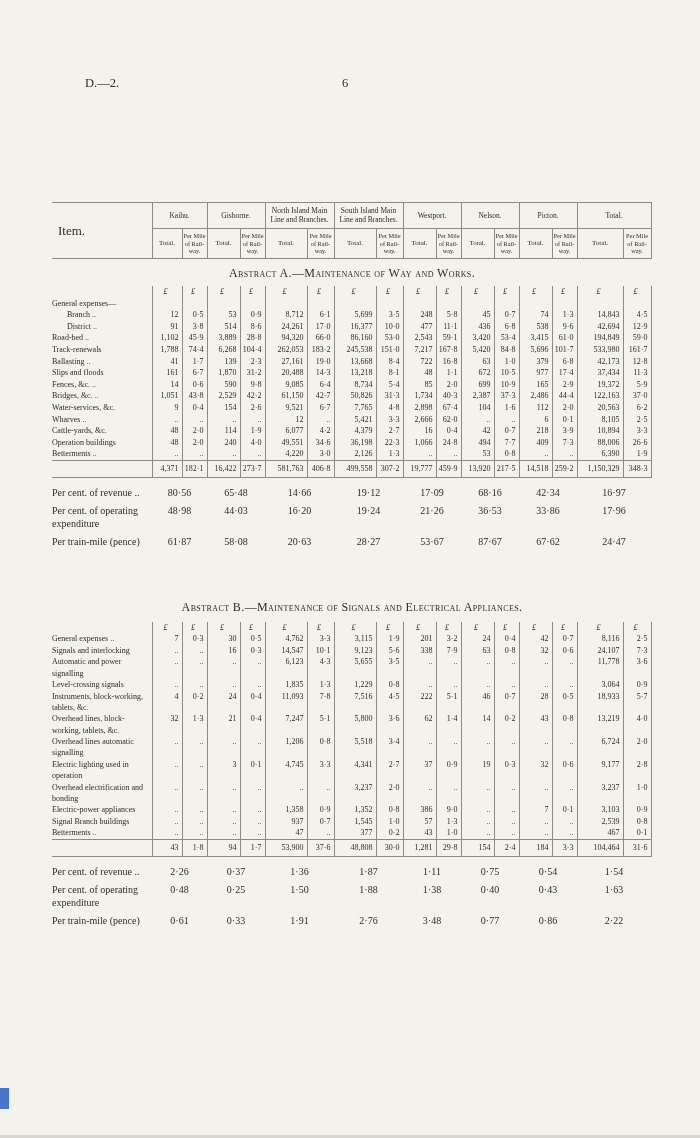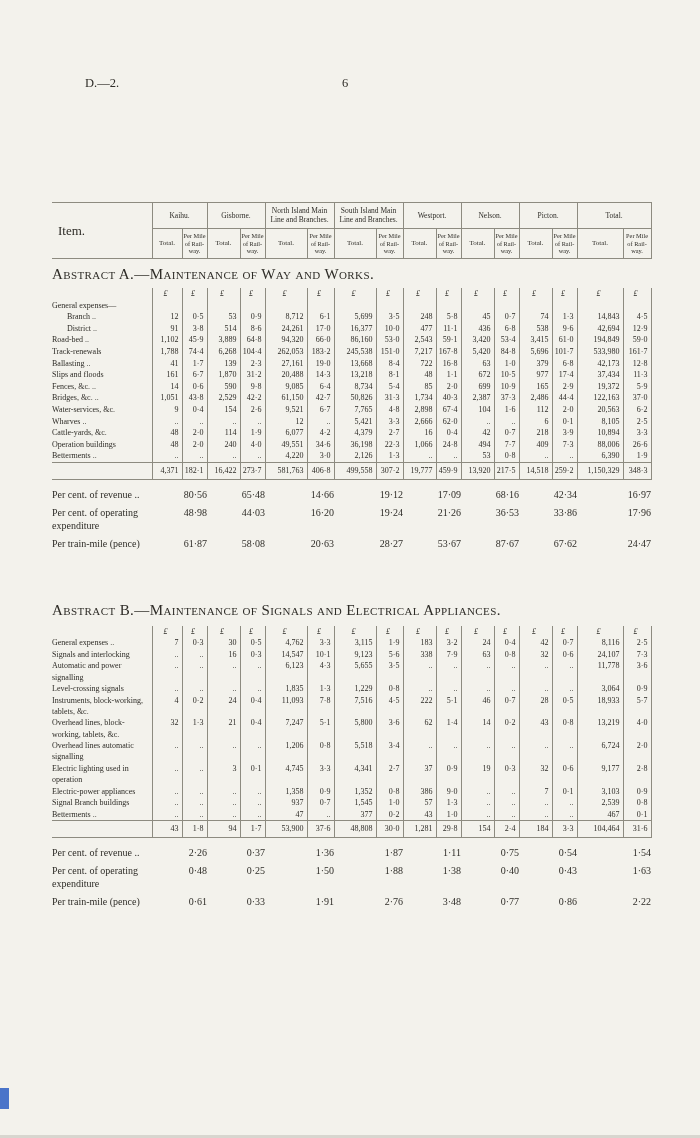--- a/index.html
+++ b/index.html
@@ -23,22 +23,22 @@
   td.vline{border-left:1px solid #8d8b80;}
   table.ruled tr td:last-child{border-right:1px solid #8d8b80;}
   td.val{font-size:8px;text-align:right;padding-right:3px;line-height:1.45;}
   td.cur{text-align:center;font-style:italic;}
   td.lbl{font-size:8px;line-height:1.42;padding-right:2px;}
   td.ind{padding-left:15px;}
   tr.totals td{border-top:1px solid #8d8b80;border-bottom:1px solid #8d8b80;padding-top:2px;padding-bottom:2px;}
   
   table.ftr{margin-top:5px;}
   table.ftr td{font-size:10px;line-height:1.3;padding-top:3px;padding-bottom:2px;}
-  td.fval{text-align:right;}
-  .sec-title{font-size:15px;font-variant:small-caps;
+  td.fval{text-align:center;}
+  .sec-title{font-size:12px;text-align:center;font-variant:small-caps;
              letter-spacing:.4px;margin:7px 0 5px 0;}
   .sec-title-b{margin-top:50px;margin-bottom:7px;}
   .artifact{position:absolute;left:0;top:1088px;width:9px;height:21px;background:#4a74c9;}
   .edge{position:absolute;left:0;bottom:0;width:100%;height:3px;background:#d8d6cf;}
 </style>
 </head>
 <body>
 
 <div class="sheet">
   <div class="pagehead">
@@ -196,21 +196,21 @@
             <td class="val vline">538</td>
             <td class="val vline">9·6</td>
             <td class="val vline">42,694</td>
             <td class="val vline">12·9</td>
           </tr>
           <tr>
             <td class="lbl" colspan="1">Road-bed ..</td>
             <td class="val vline">1,102</td>
             <td class="val vline">45·9</td>
             <td class="val vline">3,889</td>
-            <td class="val vline">64·8</td>
+            <td class="val vline">28·8</td>
             <td class="val vline">94,320</td>
             <td class="val vline">66·0</td>
             <td class="val vline">86,160</td>
             <td class="val vline">53·0</td>
             <td class="val vline">2,543</td>
             <td class="val vline">59·1</td>
             <td class="val vline">3,420</td>
             <td class="val vline">53·4</td>
             <td class="val vline">3,415</td>
             <td class="val vline">61·0</td>
@@ -529,21 +529,21 @@
           <tr>
             <td class="lbl" colspan="1">General expenses ..</td>
             <td class="val vline">7</td>
             <td class="val vline">0·3</td>
             <td class="val vline">30</td>
             <td class="val vline">0·5</td>
             <td class="val vline">4,762</td>
             <td class="val vline">3·3</td>
             <td class="val vline">3,115</td>
             <td class="val vline">1·9</td>
-            <td class="val vline">183</td>
+            <td class="val vline">201</td>
             <td class="val vline">3·2</td>
             <td class="val vline">24</td>
             <td class="val vline">0·4</td>
             <td class="val vline">42</td>
             <td class="val vline">0·7</td>
             <td class="val vline">8,116</td>
             <td class="val vline">2·5</td>
           </tr>
           <tr>
             <td class="lbl" colspan="1">Signals and interlocking</td>
@@ -670,20 +670,39 @@
             <td class="val vline">4,341</td>
             <td class="val vline">2·7</td>
             <td class="val vline">37</td>
             <td class="val vline">0·9</td>
             <td class="val vline">19</td>
             <td class="val vline">0·3</td>
             <td class="val vline">32</td>
             <td class="val vline">0·6</td>
             <td class="val vline">9,177</td>
             <td class="val vline">2·8</td>
+          </tr>
+          <tr>
+            <td class="lbl" colspan="1">Overhead electrification and bonding</td>
+            <td class="val vline">..</td>
+            <td class="val vline">..</td>
+            <td class="val vline">..</td>
+            <td class="val vline">..</td>
+            <td class="val vline">..</td>
+            <td class="val vline">..</td>
+            <td class="val vline">3,237</td>
+            <td class="val vline">2·0</td>
+            <td class="val vline">..</td>
+            <td class="val vline">..</td>
+            <td class="val vline">..</td>
+            <td class="val vline">..</td>
+            <td class="val vline">..</td>
+            <td class="val vline">..</td>
+            <td class="val vline">3,237</td>
+            <td class="val vline">1·0</td>
           </tr>
           <tr>
             <td class="lbl" colspan="1">Electric-power appliances</td>
             <td class="val vline">..</td>
             <td class="val vline">..</td>
             <td class="val vline">..</td>
             <td class="val vline">..</td>
             <td class="val vline">1,358</td>
             <td class="val vline">0·9</td>
             <td class="val vline">1,352</td>

